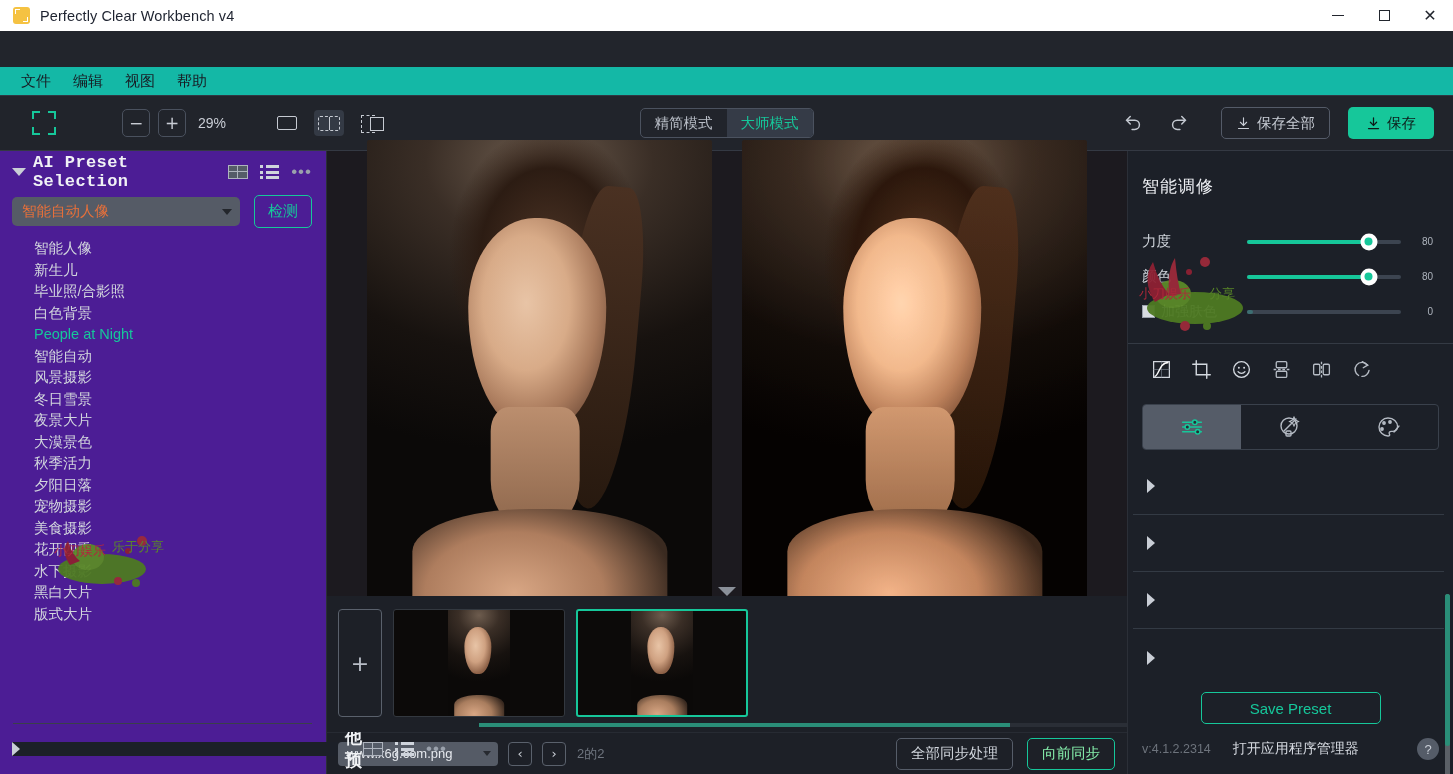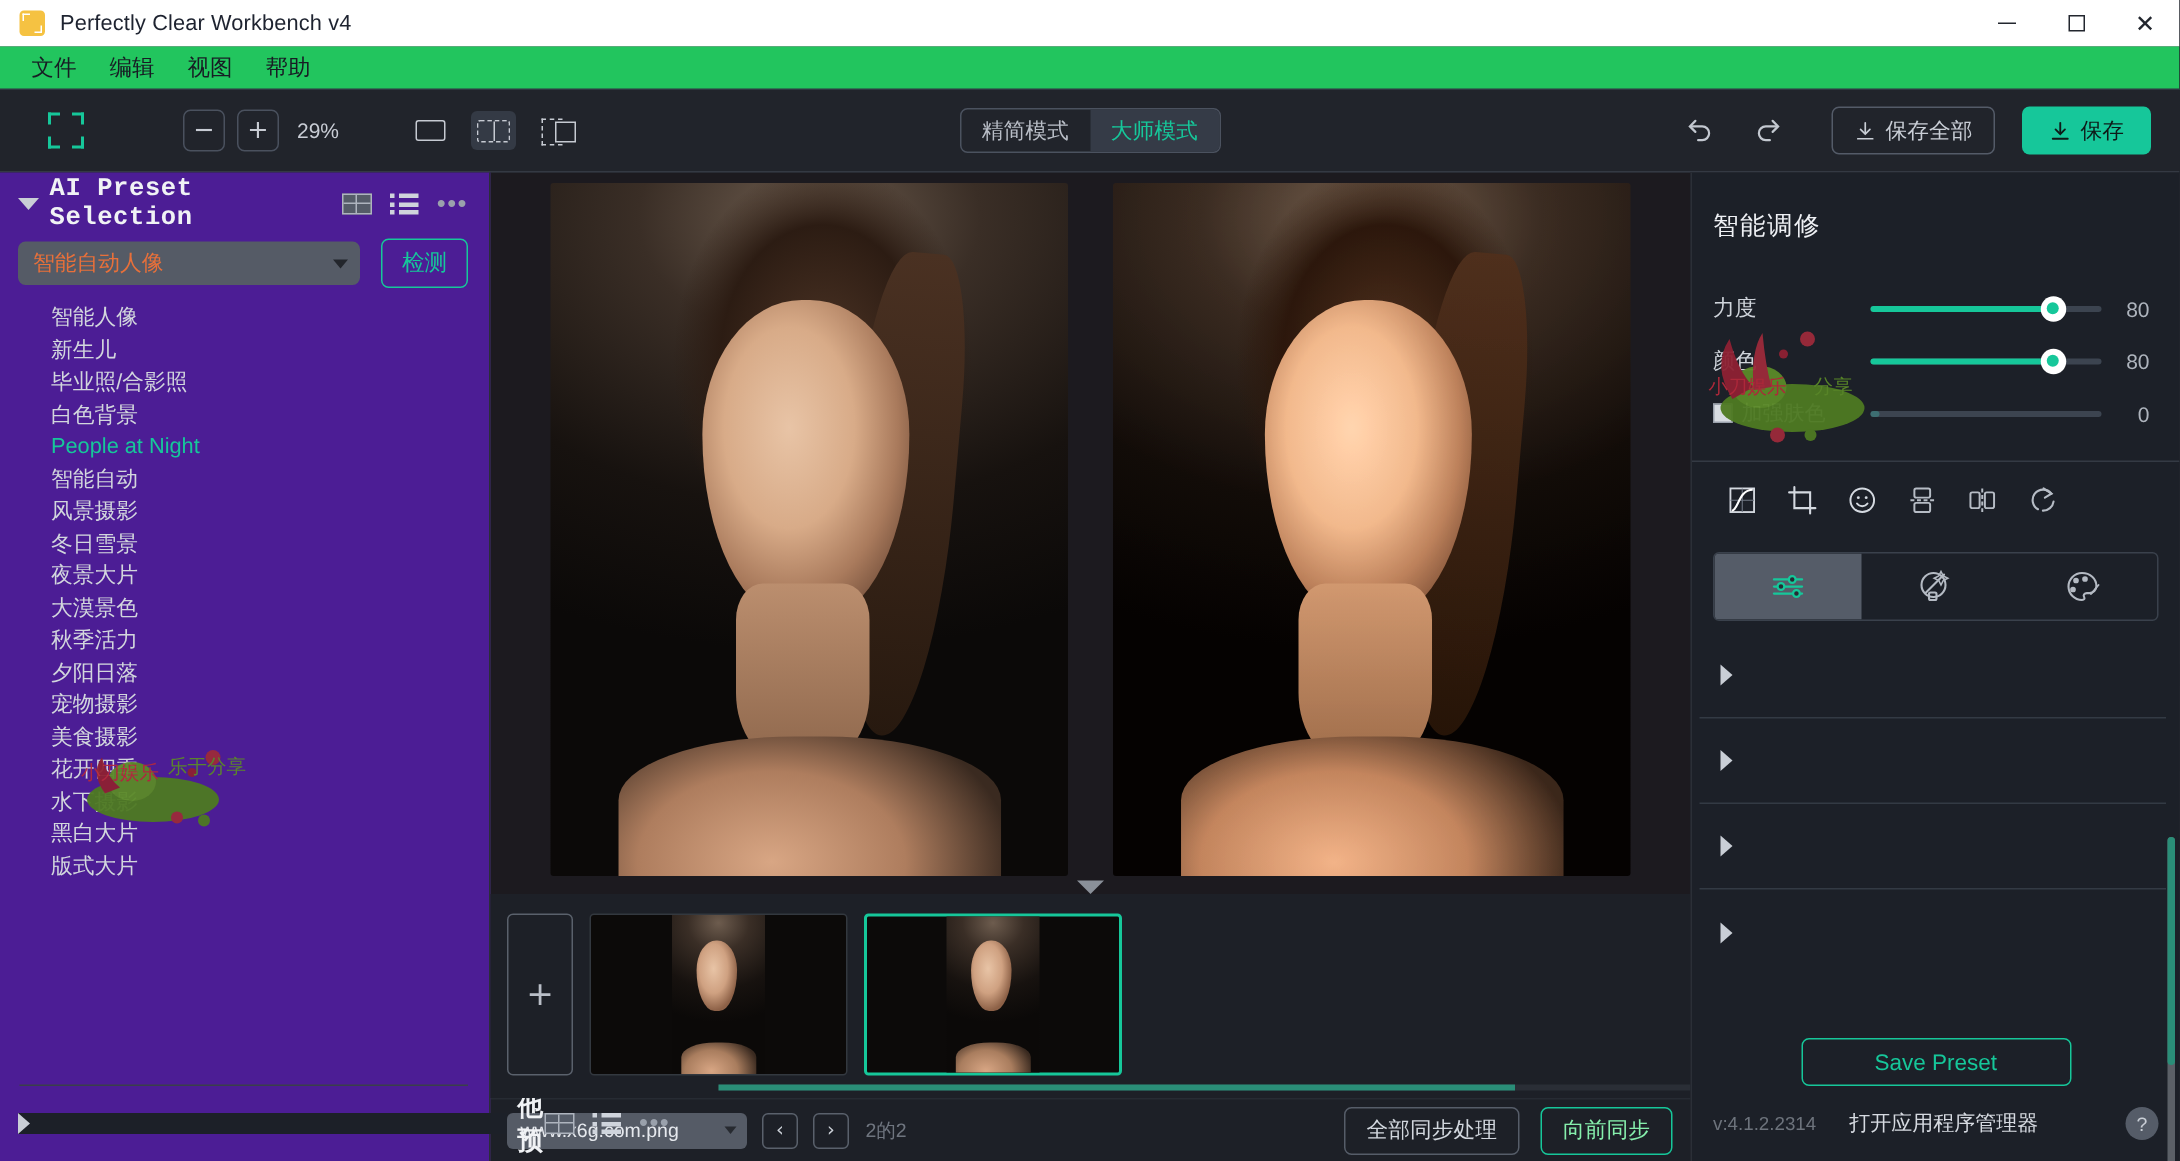--- a/index.html
+++ b/index.html
@@ -30,22 +30,22 @@
   .win-btn{
     width:46px; height:31px; display:flex; align-items:center; justify-content:center;
     color:#22262e; font-size:14px;
   }
   .glyph-min{ display:block; width:12px; height:1px; background:#22262e; }
   .glyph-max{ display:block; width:11px; height:11px; border:1px solid #22262e; }
   .glyph-close{ font-size:16px; line-height:1; font-family:"DejaVu Sans",sans-serif;}
 
   
   .menubar {
-    height:29px; background:#22c55e; display:flex; align-items:center;
-    flex:0 0 29px; padding-left:10px; border-bottom:1px solid #2f3742;
+    height:29px; background:#14b8a6; display:flex; align-items:center;
+    flex:0 0 29px; padding-left:10px; border-bottom:1px solid #2f3742;margin-top:36px;
   }
   .menu-item{ color:#181c24; font-size:15px; padding:2px 11px; border-radius:2px;}
 
   
   .toolbar{
     height:55px; flex:0 0 55px; background:#21242b; display:flex; align-items:center;
     border-bottom:1px solid #343943; position:relative;
   }
   .pc-mark{
     width:24px; height:24px; margin-left:32px; position:relative; flex:none;
@@ -280,21 +280,21 @@
   }
   .sl-fill{ position:absolute; left:0; top:0; height:4px; border-radius:2px; background:#16c79a; }
   .sl-fill.dim{ background:#3d6e72; }
   .sl-knob{
     position:absolute; top:50%; width:17px; height:17px; border-radius:50%;
     background:#fff; transform:translate(-50%,-50%);
     box-shadow:0 0 0 0 rgba(0,0,0,0);
     display:flex; align-items:center; justify-content:center;
   }
   .sl-knob::after{ content:""; width:8px; height:8px; border-radius:50%; background:#16c79a;}
-  .sl-val{ width:32px; text-align:right; font-size:14px; color:#aeb4bd; flex:none; }
+  .sl-val{ width:32px; text-align:right; font-size:10px; color:#aeb4bd; flex:none; }
   .chk{
     width:13px; height:13px; border:1px solid #9aa1ac; background:#d8dce2; flex:none;
     margin-right:6px;
   }
   .sl-label-wrap{ width:105px; display:flex; align-items:center; flex:none; }
 
   .rp-divider{ height:1px; background:#343a44; margin:14px 0 0 0; flex:none; }
   .tool-icons{
     height:50px; flex:none; display:flex; align-items:center; padding:0 20px 0 18px;
     color:#d4d9e0;

